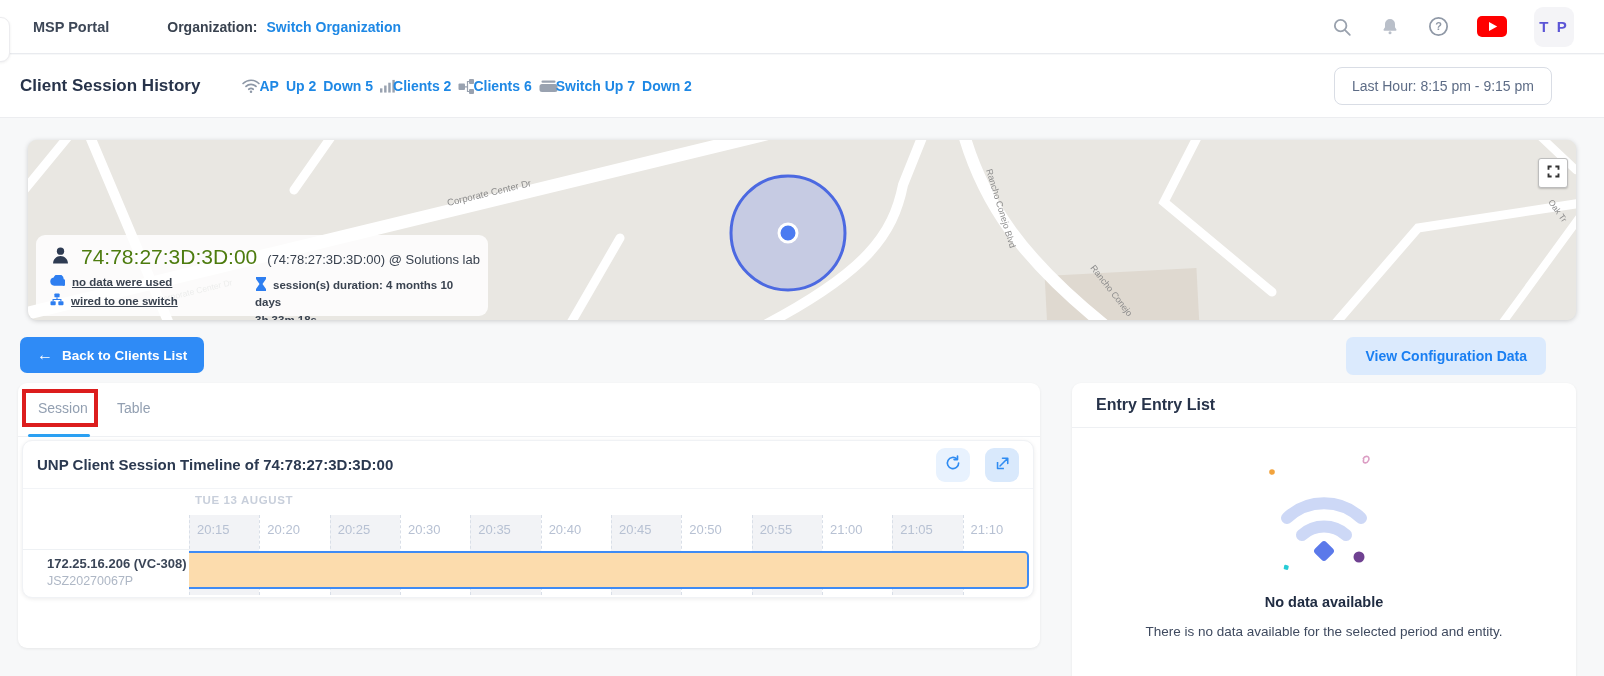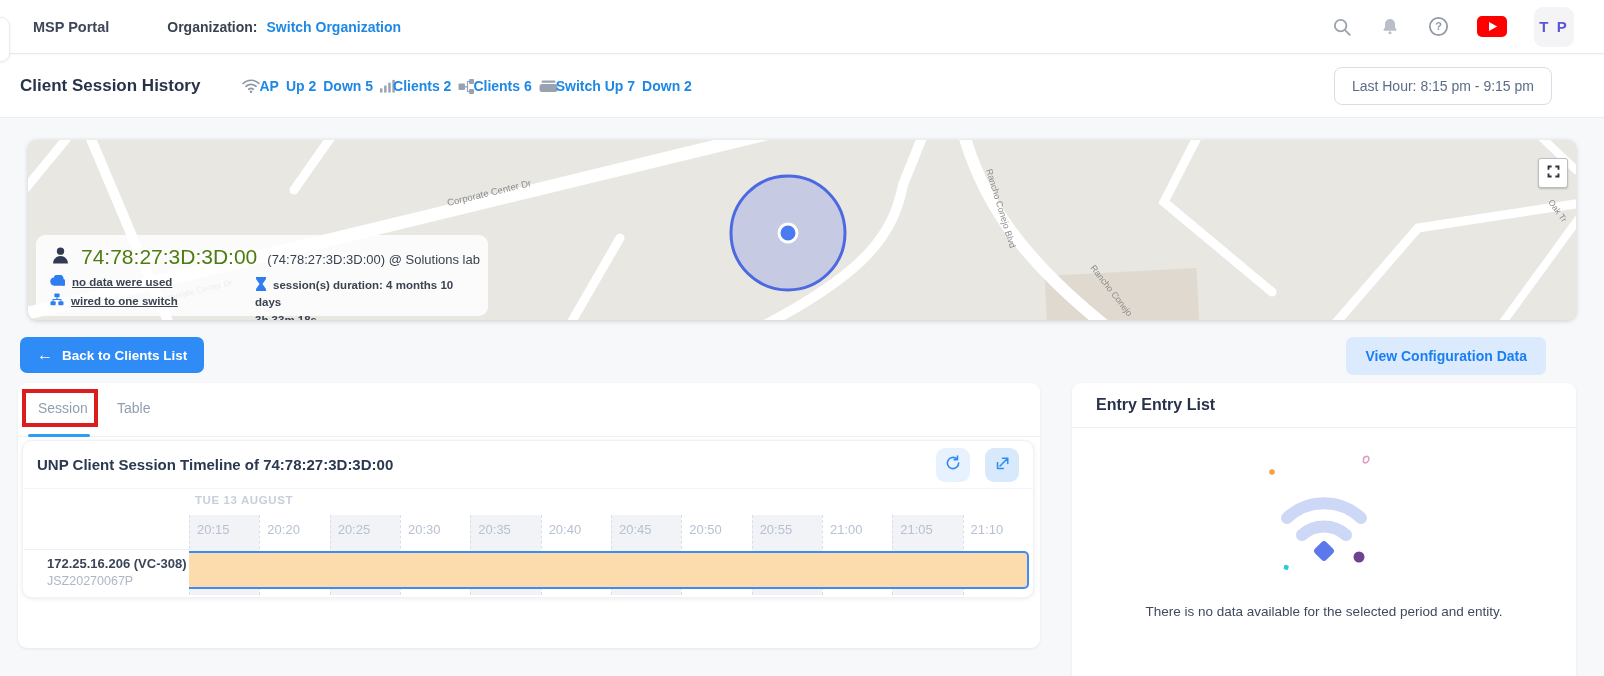--- a/index.html
+++ b/index.html
@@ -353,17 +353,18 @@
         <svg width="170" height="140" viewBox="0 0 170 140">
           <path d="M48 72a54 54 0 0 1 74 0" stroke="#cdd8f6" stroke-width="12" fill="none" stroke-linecap="round"></path>
           <path d="M63 89a33 33 0 0 1 44 0" stroke="#cdd8f6" stroke-width="12" fill="none" stroke-linecap="round"></path>
           <rect x="77" y="97" width="16" height="16" rx="3.5" transform="rotate(45 85 105)" fill="#5b79ea"></rect>
           <circle cx="33" cy="26" r="2.8" fill="#f2a33c"></circle>
           <path d="M124 13c2.5-4.5 7.5-2.5 5.5 1.5s-7 2.5-4.5-1.5" stroke="#dc9ec4" stroke-width="1.6" fill="none"></path>
           <circle cx="120" cy="111" r="5.5" fill="#6f4191"></circle>
           <rect x="45" y="119" width="4.6" height="4.6" rx="1" fill="#27ccd6" transform="rotate(12 47 121)"></rect>
         </svg>
       </div>
+      <div class="empty-title">No data available</div>
       <div class="empty-msg">There is no data available for the selected period and entity.</div>
     </div>
   </div>
 
 </div>
 
 </body></html>

